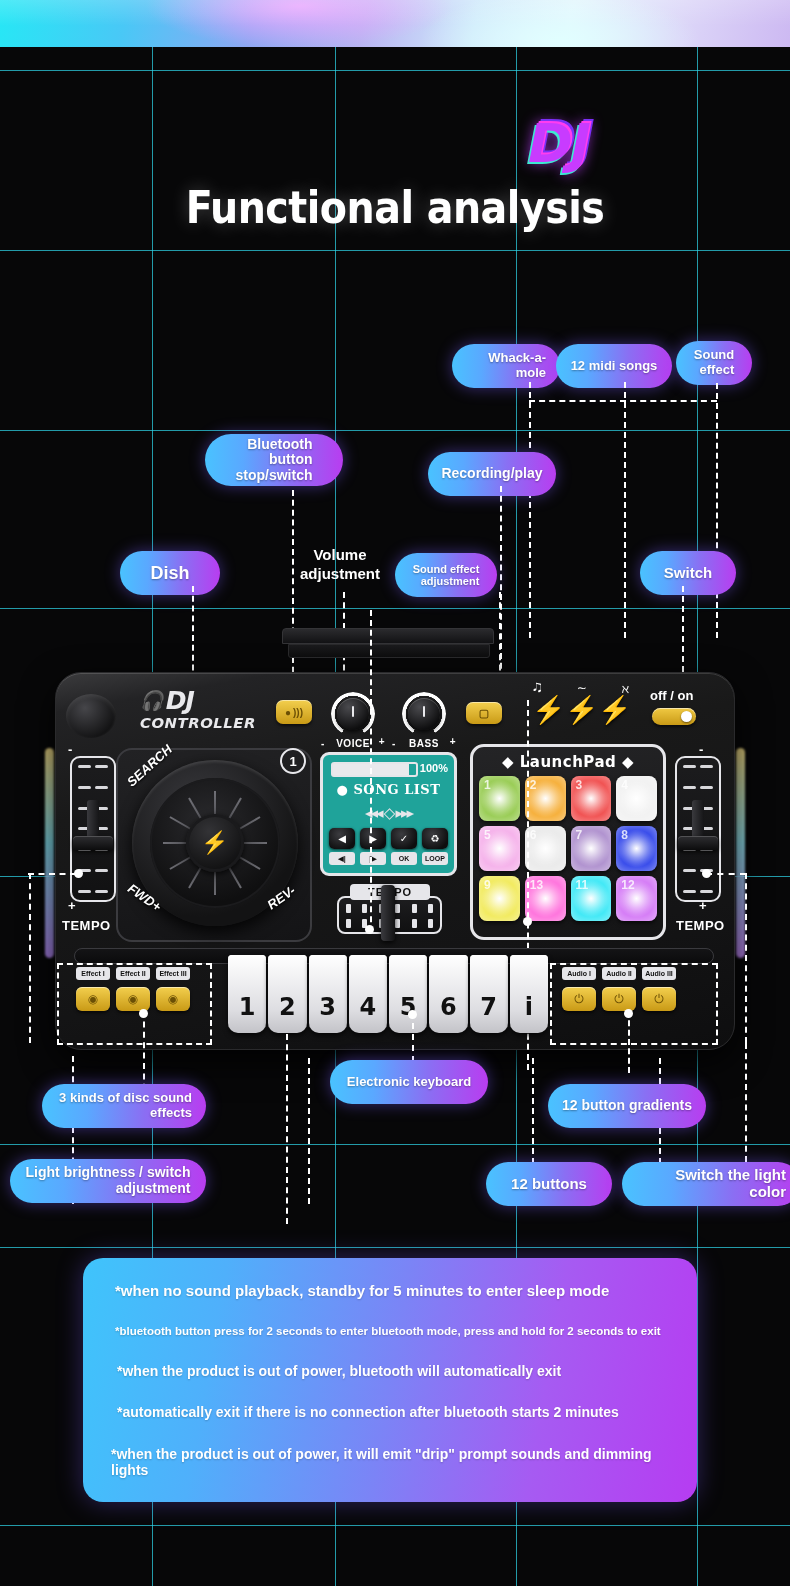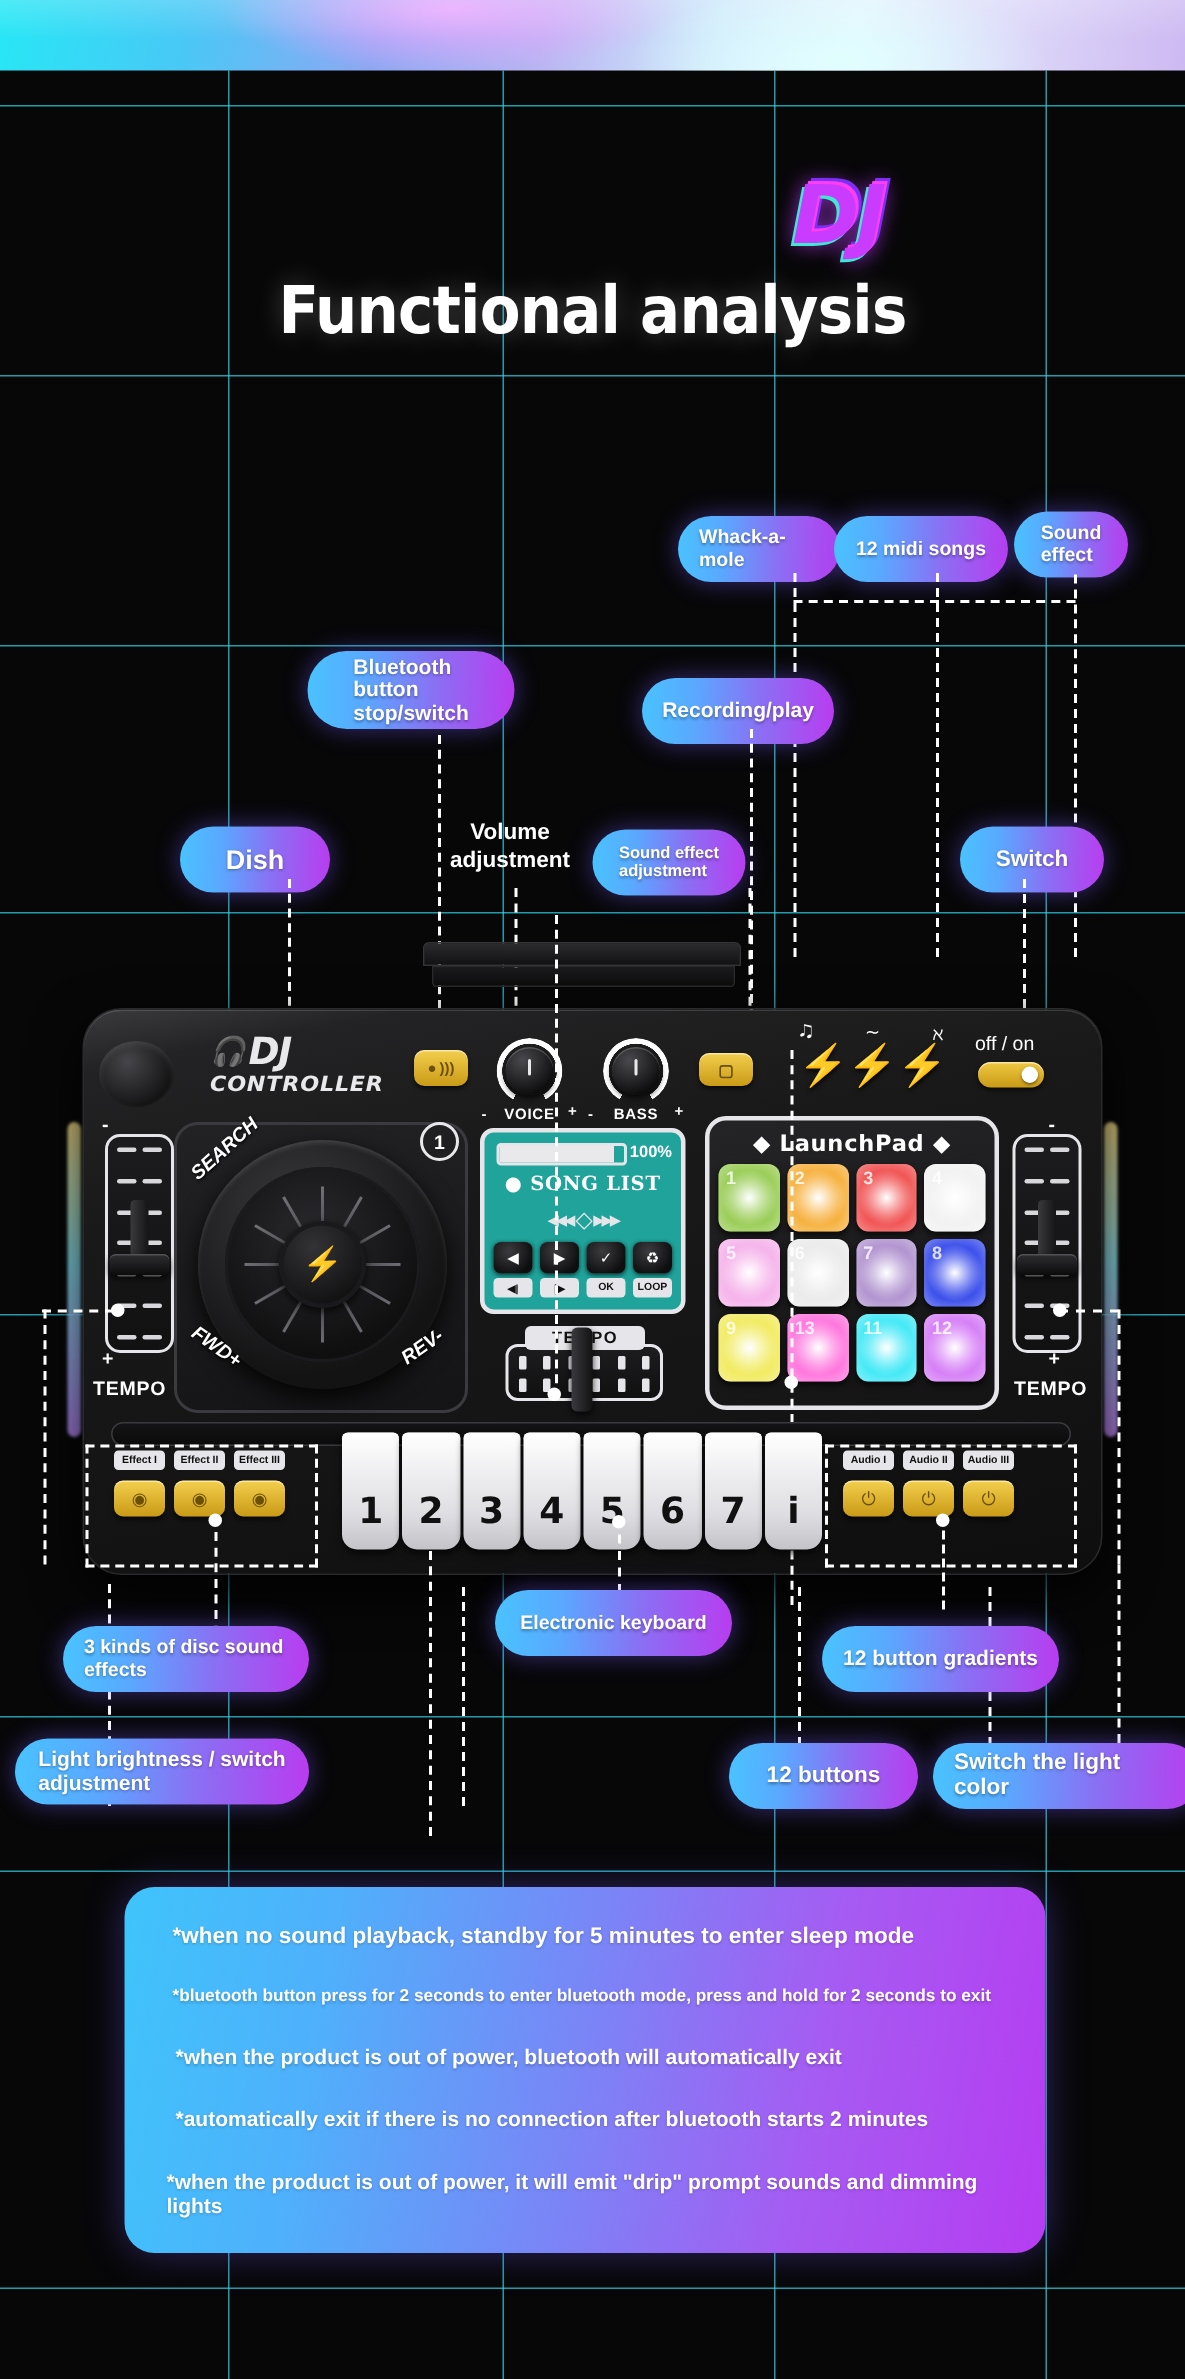--- a/index.html
+++ b/index.html
@@ -42,21 +42,21 @@
   .title{
     position:absolute; left:0; right:0; top:182px; text-align:center;
     color:#fff; font-size:44px; font-weight:bold; letter-spacing:-.5px;
     font-family:"DejaVu Sans Condensed","Liberation Sans", sans-serif;
     text-shadow:0 0 18px rgba(255,255,255,.25);
   }
 
   
   .pill{
     position:absolute; display:flex; align-items:center; justify-content:center;
-    color:#fff; font-weight:bold; text-align:left; line-height:1.12;
+    color:#fff; font-weight:bold; text-align:right; line-height:1.12;
     border-radius:999px; padding:22px 14px;
     background:linear-gradient(92deg,#49c3ff 0%, #5aa8ff 28%, #8a6ff3 62%, #b93cf0 100%);
     box-shadow:0 0 16px rgba(120,90,255,.45);
     text-shadow:0 1px 2px rgba(0,0,0,.35);
   }
 
   
   .dash{ position:absolute; border-left:2px dashed #ffffff; }
   .dashH{ position:absolute; border-top:2px dashed #ffffff; }
   .dbox{ position:absolute; border:2px dashed #ffffff; }
@@ -157,21 +157,21 @@
   .fxIcons{ position:absolute; left:533px; top:680px; width:96px; height:16px; display:flex; gap:6px;
             color:#fff; font-size:12px; align-items:center; justify-content:space-between;}
 
   .offon{
     position:absolute; left:652px; top:708px; width:44px; height:17px; border-radius:10px;
     background:linear-gradient(180deg,#f0c943,#c99a16);
     box-shadow:inset 0 1px 0 rgba(255,255,255,.55), 0 2px 3px rgba(0,0,0,.6);
   }
   .offon .dot{ position:absolute; right:4px; top:3px; width:11px; height:11px; border-radius:50%;
                background:#fff; box-shadow:0 1px 2px rgba(0,0,0,.5); }
-  .offonLbl{ position:absolute; left:650px; top:688px; color:#fff; font-size:13px; font-weight:normal; }
+  .offonLbl{ position:absolute; left:650px; top:688px; color:#fff; font-size:13px; font-weight:bold; }
 
   
   .fader{
     position:absolute; width:46px; height:146px; border-radius:10px;
     border:2px solid #e6e6ea;
     background:linear-gradient(180deg,#1c1c1e,#111112);
   }
   .fader .ticks{ position:absolute; inset:7px 6px; display:flex; justify-content:space-between; }
   .fader .col{ width:13px; display:flex; flex-direction:column; justify-content:space-between; }
   .fader .col i{ display:block; height:3px; background:#d8d8dc; border-radius:2px; }

